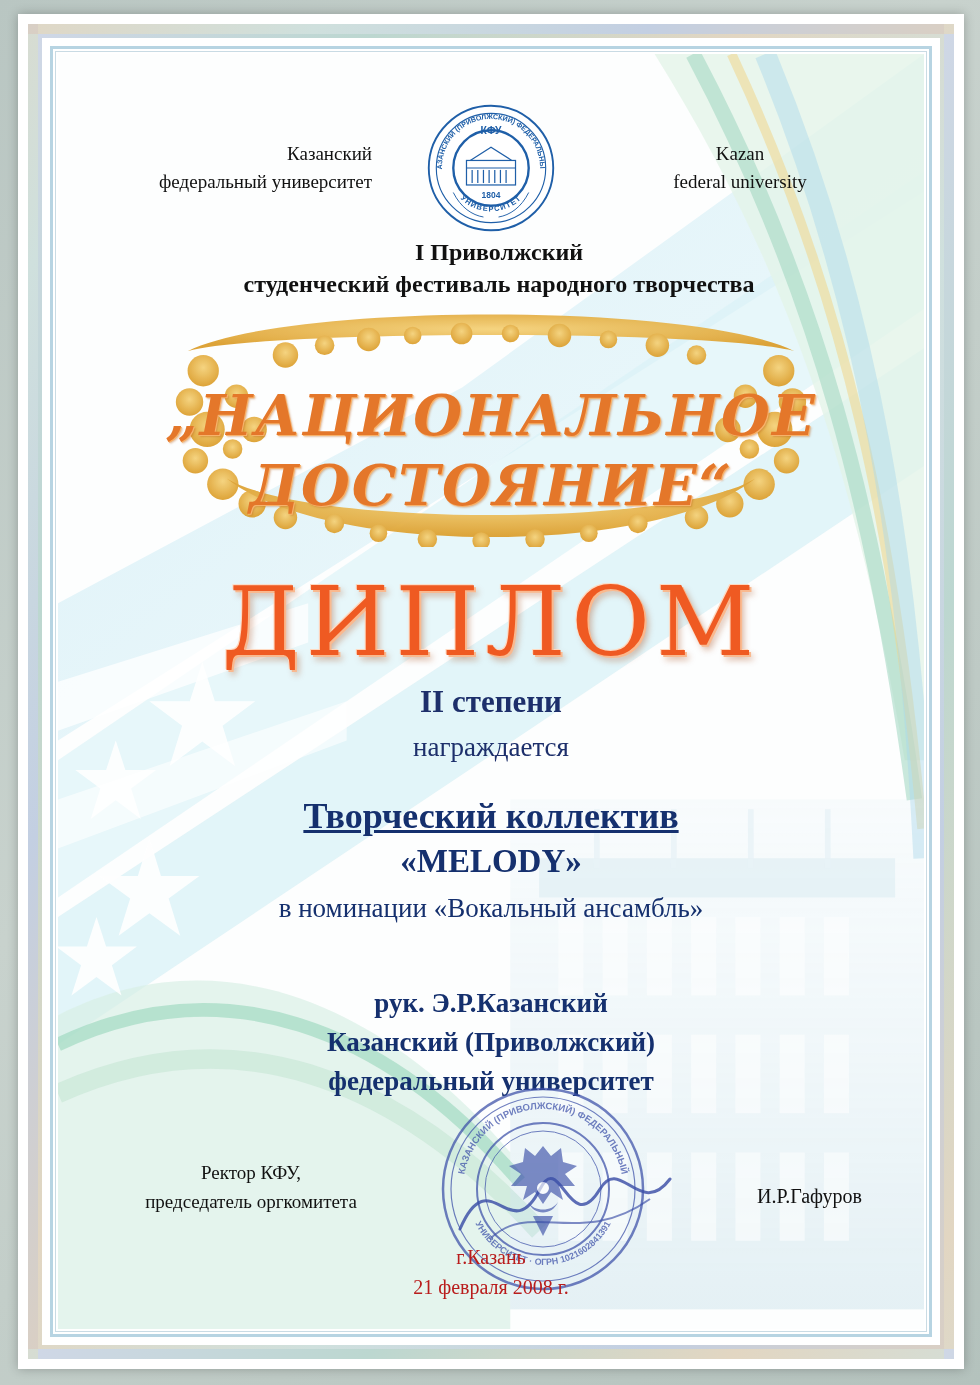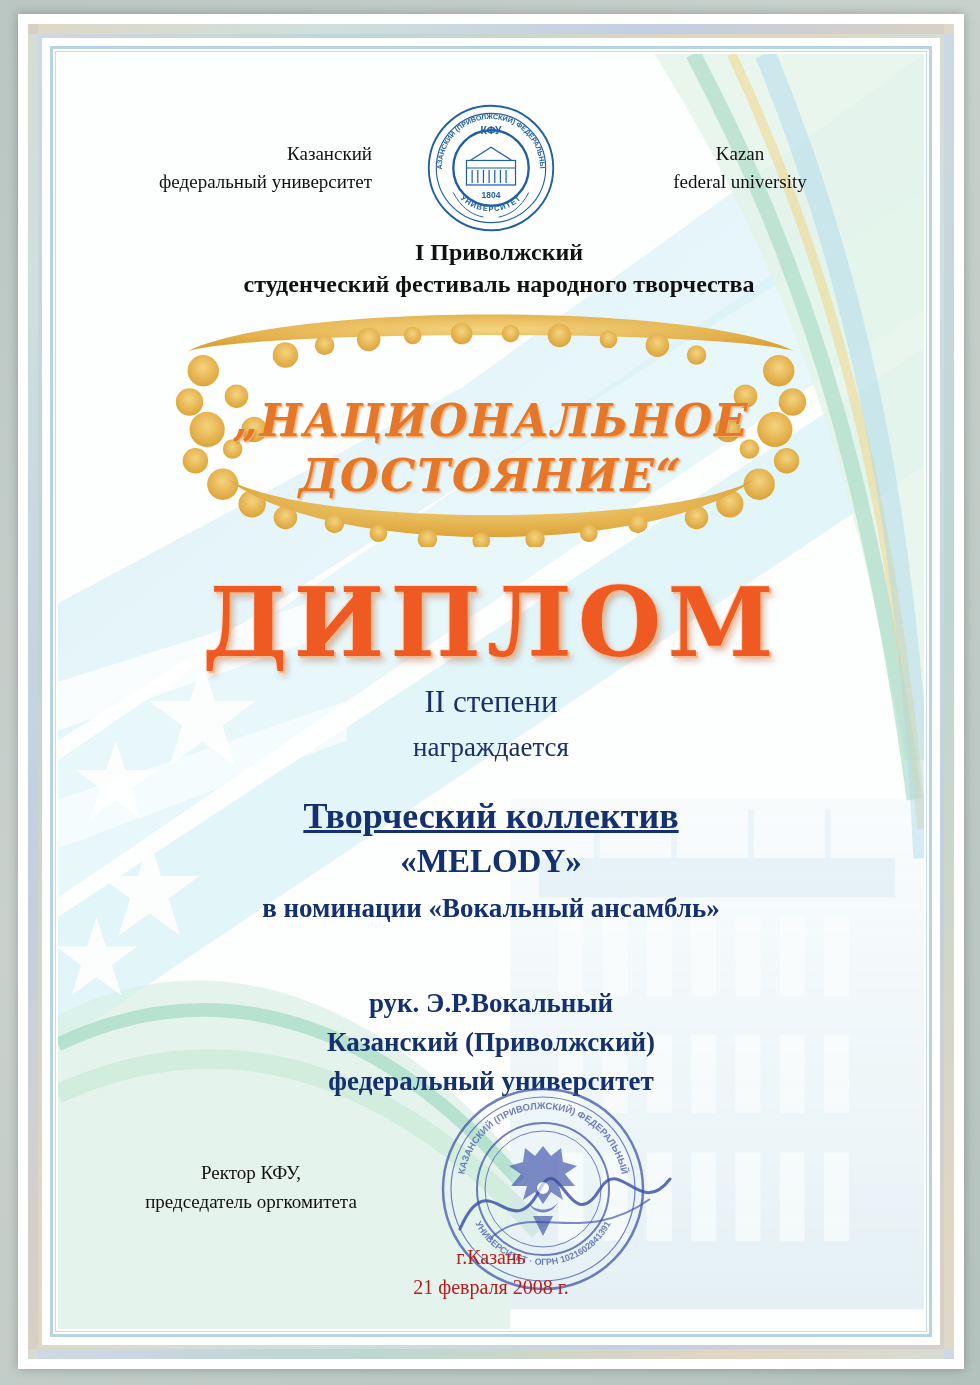--- a/index.html
+++ b/index.html
@@ -105,50 +105,50 @@
   }
 
   .ornament {
     position: absolute;
     top: 258px; left: 110px; right: 110px;
     height: 240px;
   }
 
   .nomination {
     position: absolute;
-    top: 339px; left: 0; right: 0;
+    top: 326px; left: 0; right: 0;
     font-family: "DejaVu Serif", serif;
     font-style: italic;
     font-weight: bold;
-    font-size: 44px;
+    font-size: 56px;
     letter-spacing: 2px;
     line-height: 1.25;
     color: #e4772a;
     text-shadow: 1px 1px 0 #f7b26a, 2px 2px 2px rgba(180,90,20,.35);
   }
 
   .diplom {
     position: absolute;
     top: 512px; left: 0; right: 0;
     font-family: "DejaVu Serif", serif;
-    font-weight: bold;
+    font-weight: normal;
     font-size: 96px;
     letter-spacing: 6px;
     color: #ef5a22;
     text-shadow:
       2px 2px 0 #f9b98f,
       -1px -1px 0 #ffd9c0,
       4px 5px 6px rgba(160,60,10,.35);
   }
 
   .degree {
     position: absolute;
     top: 630px; left: 0; right: 0;
     font-size: 31px;
-    font-weight: normal;
+    font-weight: bold;
     color: #1d2f6b;
   }
   .awarded {
     position: absolute;
     top: 678px; left: 0; right: 0;
     font-size: 27px;
     color: #1d2f6b;
   }
 
   .recipient {
@@ -163,21 +163,21 @@
     text-decoration: underline;
   }
   .recipient .r2 {
     font-size: 33px;
     font-weight: bold;
     line-height: 1.35;
     text-align: center;
   }
   .recipient .r3 {
     font-size: 27px;
-    font-weight: bold;
+    font-weight: normal;
     line-height: 1.5;
     margin-top: 4px;
   }
 
   .leader {
     position: absolute;
     top: 930px; left: 0; right: 0;
     color: #15306e;
     font-size: 27px;
     font-weight: bold;
@@ -454,21 +454,21 @@
       <div class="degree">II степени</div>
       <div class="awarded">награждается</div>
 
       <div class="recipient">
         <div class="r1">Творческий коллектив</div>
         <div class="r2">«MELODY»</div>
         <div class="r3">в номинации «Вокальный ансамбль»</div>
       </div>
 
       <div class="leader">
-        <div>рук. Э.Р.Вокальный</div>
+        <div>рук. Э.Р.Казанский</div>
         <div>Казанский (Приволжский)</div>
         <div>федеральный университет</div>
       </div>
 
       <div class="signature">
         <svg viewBox="0 0 230 140">
           <path d="M10,100 C40,30 60,120 90,60 C110,20 120,110 150,60 C170,26 190,90 220,50" stroke="#2b3fa0" stroke-width="3" fill="none" stroke-linecap="round"></path>
           <path d="M40,110 C80,70 130,120 200,70" stroke="#2b3fa0" stroke-width="2" fill="none" opacity=".8"></path>
         </svg>
       </div>
@@ -497,20 +497,21 @@
             <path d="M95,132 L105,152 L115,132 Z"></path>
           </g>
         </svg>
       </div>
 
       <div class="sign-row">
         <div class="sign-left">
           <div>Ректор КФУ,</div>
           <div>председатель оргкомитета</div>
         </div>
+        <div class="sign-right">И.Р.Гафуров</div>
       </div>
 
       <div class="place-date">
         <div>г.Казань</div>
         <div>21 февраля 2008 г.</div>
       </div>
 
     </div>
   </div>
 </div>

